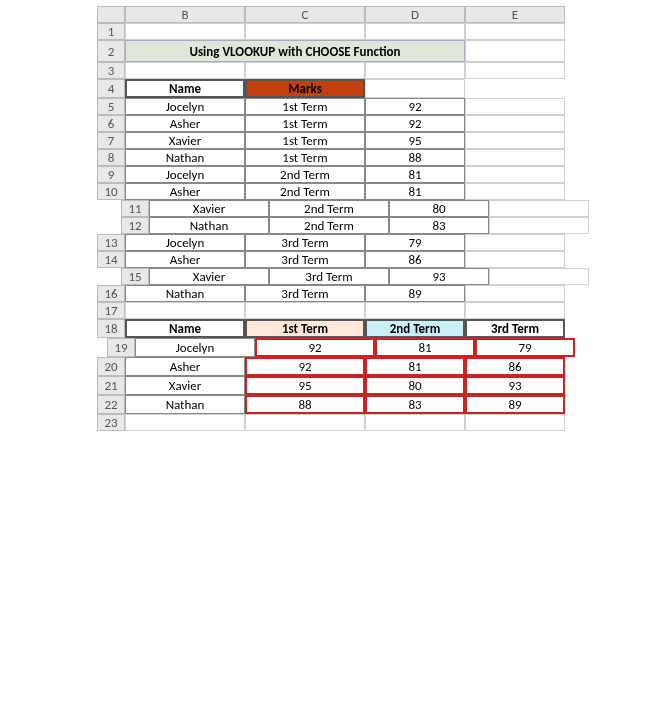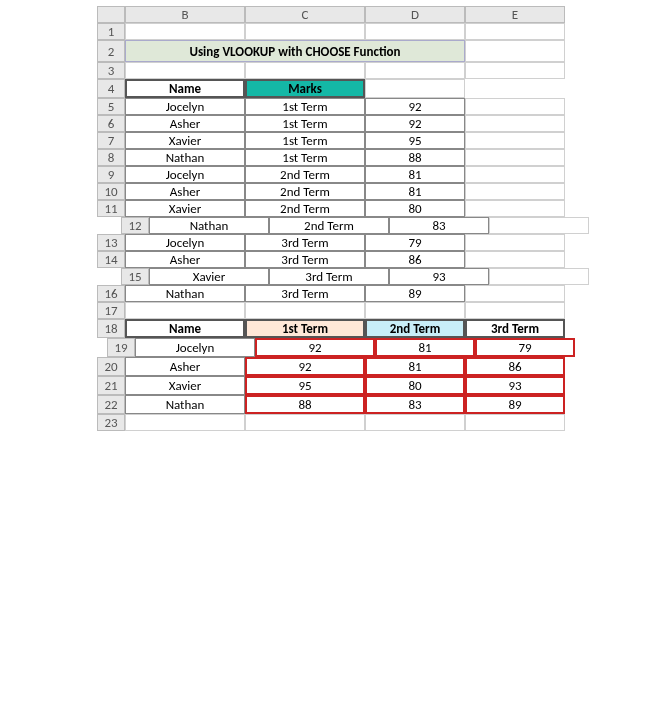--- a/index.html
+++ b/index.html
@@ -48,21 +48,21 @@
       background: #fff;
       font-weight: bold;
       border: 2px solid #555;
     }
     .t1-header-test {
       background: #ffe8d8;
       font-weight: bold;
       border: 2px solid #555;
     }
     .t1-header-marks {
-      background: #14b8a6;
+      background: #c2410c;
       font-weight: bold;
       border: 2px solid #555;
     }
 
   </style>
 </head>
 <body>
 
 <div style="width:664px; height:705px; background:#fff; overflow:hidden; display:flex; justify-content:center; padding-top:6px;">
   <div style="width:470px;">
@@ -140,21 +140,21 @@
       <div class="cell" style="border:1px solid #888;" data-name="t1-marks-cell">81</div>
       <div class="cell empty"></div>
     </div>
         <div data-name="table-row" style="display: grid; grid-template-columns: 28px 120px 120px 100px 100px;">
       <div class="cell row-header" data-name="row-10">10</div>
       <div class="cell" style="border:1px solid #888;" data-name="t1-name-cell">Asher</div>
       <div class="cell" style="border:1px solid #888;" data-name="t1-test-cell">2nd Term</div>
       <div class="cell" style="border:1px solid #888;" data-name="t1-marks-cell">81</div>
       <div class="cell empty"></div>
     </div>
-        <div data-name="table-row" style="display: grid; grid-template-columns: 28px 120px 120px 100px 100px;">
+        <div data-name="table-row" style="display: grid; grid-template-columns: 28px 120px 120px 100px 100px; margin-left: 24px;">
       <div class="cell row-header" data-name="row-11">11</div>
       <div class="cell" style="border:1px solid #888;" data-name="t1-name-cell">Xavier</div>
       <div class="cell" style="border:1px solid #888;" data-name="t1-test-cell">2nd Term</div>
       <div class="cell" style="border:1px solid #888;" data-name="t1-marks-cell">80</div>
       <div class="cell empty"></div>
     </div>
         <div data-name="table-row" style="display: grid; grid-template-columns: 28px 120px 120px 100px 100px; margin-left: 24px;">
       <div class="cell row-header" data-name="row-12">12</div>
       <div class="cell" style="border:1px solid #888;" data-name="t1-name-cell">Nathan</div>
       <div class="cell" style="border:1px solid #888;" data-name="t1-test-cell">2nd Term</div>

